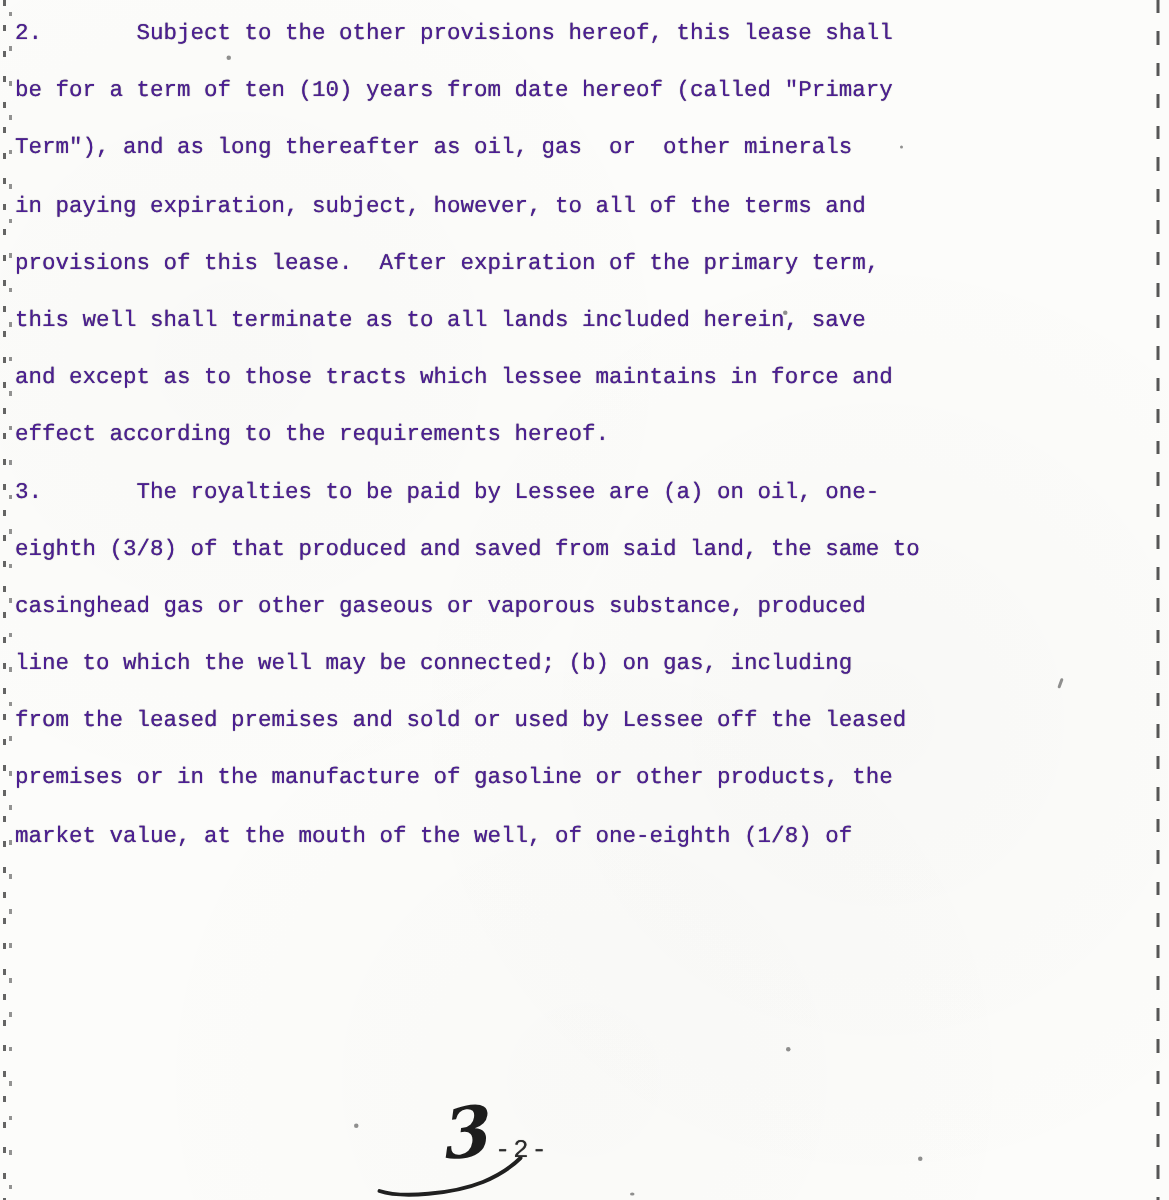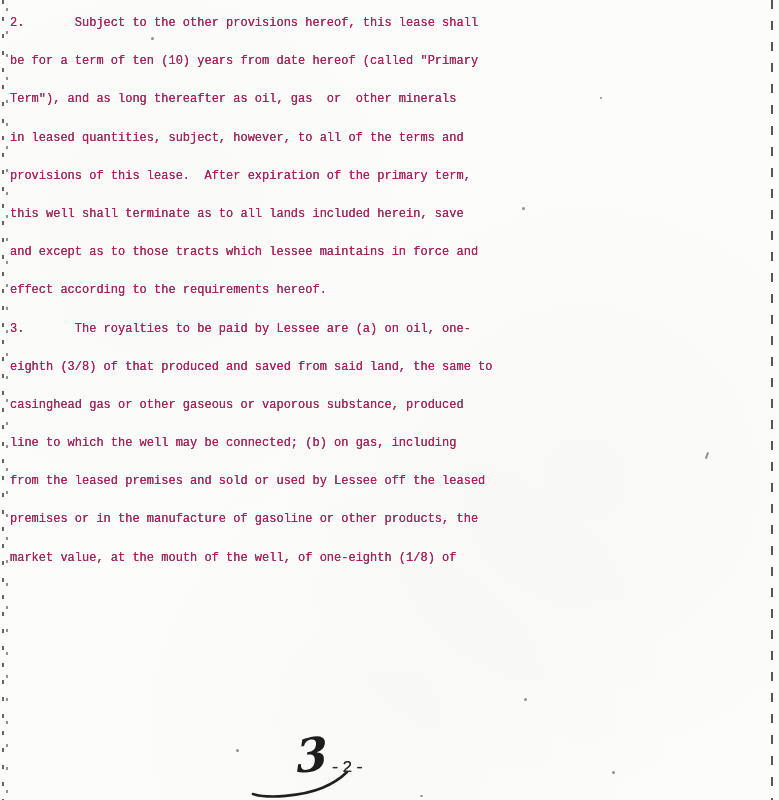--- a/index.html
+++ b/index.html
@@ -24,24 +24,24 @@
       radial-gradient(circle at 50% 90%, rgba(0,0,0,0.012), transparent 40%);
   }
   .page-text {
     position: absolute;
     top: 4px;
     left: 10px;
     right: 4px;
   }
   .doc-line {
     white-space: pre;
-    font-size: 12px;
+    font-size: 15px;
     line-height: 38.2px;
     height: 38.2px;
-    color: #be185d;
+    color: #4c1d95;
     text-shadow: 0 0 0.6px rgba(25,25,25,0.8);
     letter-spacing: 0px;
   }
   
   .edge-left-a {
     position: absolute;
     left: 2px; top: 0; bottom: 0; width: 2px;
     background: repeating-linear-gradient(to bottom,
       rgba(50,50,50,0.75) 0px 4px,
       transparent 4px 17px);
@@ -112,21 +112,21 @@
 <div class="paper"></div>
 
 <div class="edge-left-a"></div>
 <div class="edge-left-b"></div>
 <div class="edge-right"></div>
 
 <div class="page-text">
   <div class="doc-line">2.       Subject to the other provisions hereof, this lease shall</div>
   <div class="doc-line">be for a term of ten (10) years from date hereof (called "Primary</div>
   <div class="doc-line">Term"), and as long thereafter as oil, gas  or  other minerals</div>
-  <div class="doc-line">in leased quantities, subject, however, to all of the terms and</div>
+  <div class="doc-line">in paying expiration, subject, however, to all of the terms and</div>
   <div class="doc-line">provisions of this lease.  After expiration of the primary term,</div>
   <div class="doc-line">this well shall terminate as to all lands included herein, save</div>
   <div class="doc-line">and except as to those tracts which lessee maintains in force and</div>
   <div class="doc-line">effect according to the requirements hereof.</div>
   <div class="doc-line">3.       The royalties to be paid by Lessee are (a) on oil, one-</div>
   <div class="doc-line">eighth (3/8) of that produced and saved from said land, the same to</div>
   <div class="doc-line">casinghead gas or other gaseous or vaporous substance, produced</div>
   <div class="doc-line">line to which the well may be connected; (b) on gas, including</div>
   <div class="doc-line">from the leased premises and sold or used by Lessee off the leased</div>
   <div class="doc-line">premises or in the manufacture of gasoline or other products, the</div>

